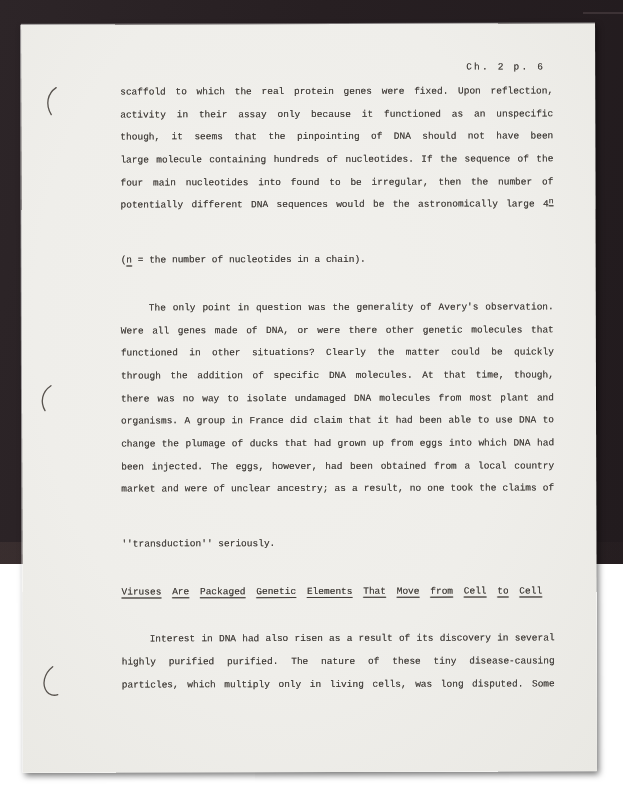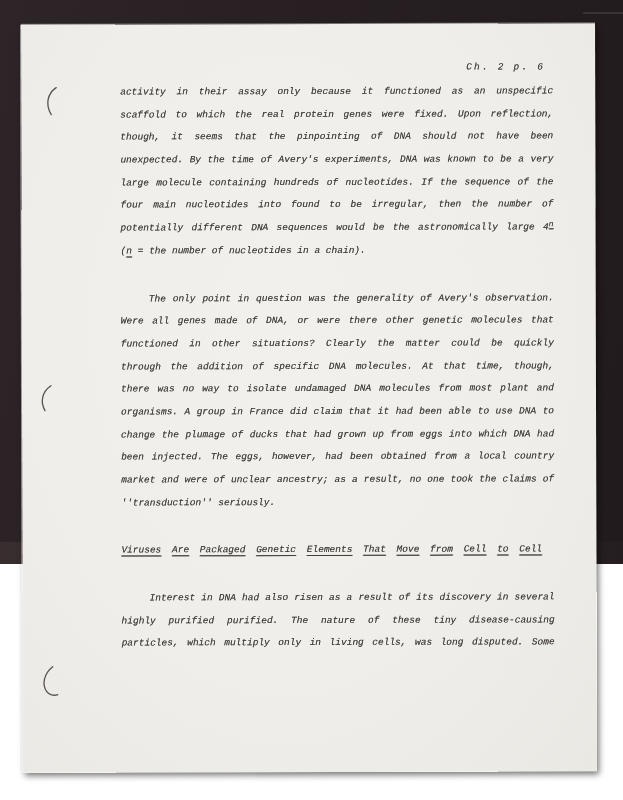--- a/index.html
+++ b/index.html
@@ -8,21 +8,20 @@
     width: 623px;
     height: 800px;
     overflow: hidden;
     font-family: "Liberation Mono", "DejaVu Sans Mono", monospace;
   }
   .stage {
     position: relative;
     width: 623px;
     height: 564px;
     background: linear-gradient(100deg, #2d2528 0%, #271f22 45%, #221b1e 100%);
-    font-style: italic;
   }
   
   .mat-seam {
     position: absolute;
     top: 12px;
     right: 0;
     width: 40px;
     height: 2px;
     background: rgba(90, 78, 80, 0.45);
   }
@@ -69,21 +68,21 @@
     color: #423e3a;
     text-shadow: 0 0 0.5px rgba(60,56,50,0.65);
   }
   .block + .block { margin-top: 25px; }
   .typed-line {
     height: 22.7px;
     line-height: 22.7px;
     text-align: justify;
     text-align-last: justify;
   }
-  .typed-line.no-justify { text-align-last: left; }
+  .typed-line.no-justify { text-align-last: left; margin-top: 32px; }
   .typed-line.indent { text-indent: 28px; }
   .heading-line {
     text-align-last: left;
     word-spacing: 5px;
   }
   .u-word, .u {
     text-decoration: underline;
     text-decoration-thickness: 1px;
     text-underline-offset: 3px;
   }
@@ -114,24 +113,23 @@
 
 <div class="stage">
   <div class="mat-seam"></div>
   <div class="floor-band"></div>
 
   <div class="paper">
     <div class="page-header">Ch. 2 p. 6</div>
 
     <div class="typed-text">
         <div class="block">
+          <div class="typed-line">scaffold to which the real protein genes were fixed.  Upon reflection,</div>
           <div class="typed-line">activity in their assay only because it functioned as an unspecific</div>
-          <div class="typed-line">scaffold to which the real protein genes were fixed.  Upon reflection,</div>
           <div class="typed-line">though, it seems that the pinpointing of DNA should not have been</div>
-          <div class="typed-line">unexpected.  By the time of Avery's experiments, DNA was known to be a very</div>
           <div class="typed-line">large molecule containing hundreds of nucleotides.  If the sequence of the</div>
           <div class="typed-line">four main nucleotides into found to be irregular, then the number of</div>
           <div class="typed-line"><span>potentially different DNA sequences would be the astronomically large 4</span><span class="sup">n</span></div>
           <div class="typed-line no-justify"><span>(</span><span class="u">n</span><span> = the number of nucleotides in a chain).</span></div>
         </div>
         <div class="block">
           <div class="typed-line indent">The only point in question was the generality of Avery's observation.</div>
           <div class="typed-line">Were all genes made of DNA, or were there other genetic molecules that</div>
           <div class="typed-line">functioned in other situations?  Clearly the matter could be quickly</div>
           <div class="typed-line">through the addition of specific DNA molecules.  At that time, though,</div>

